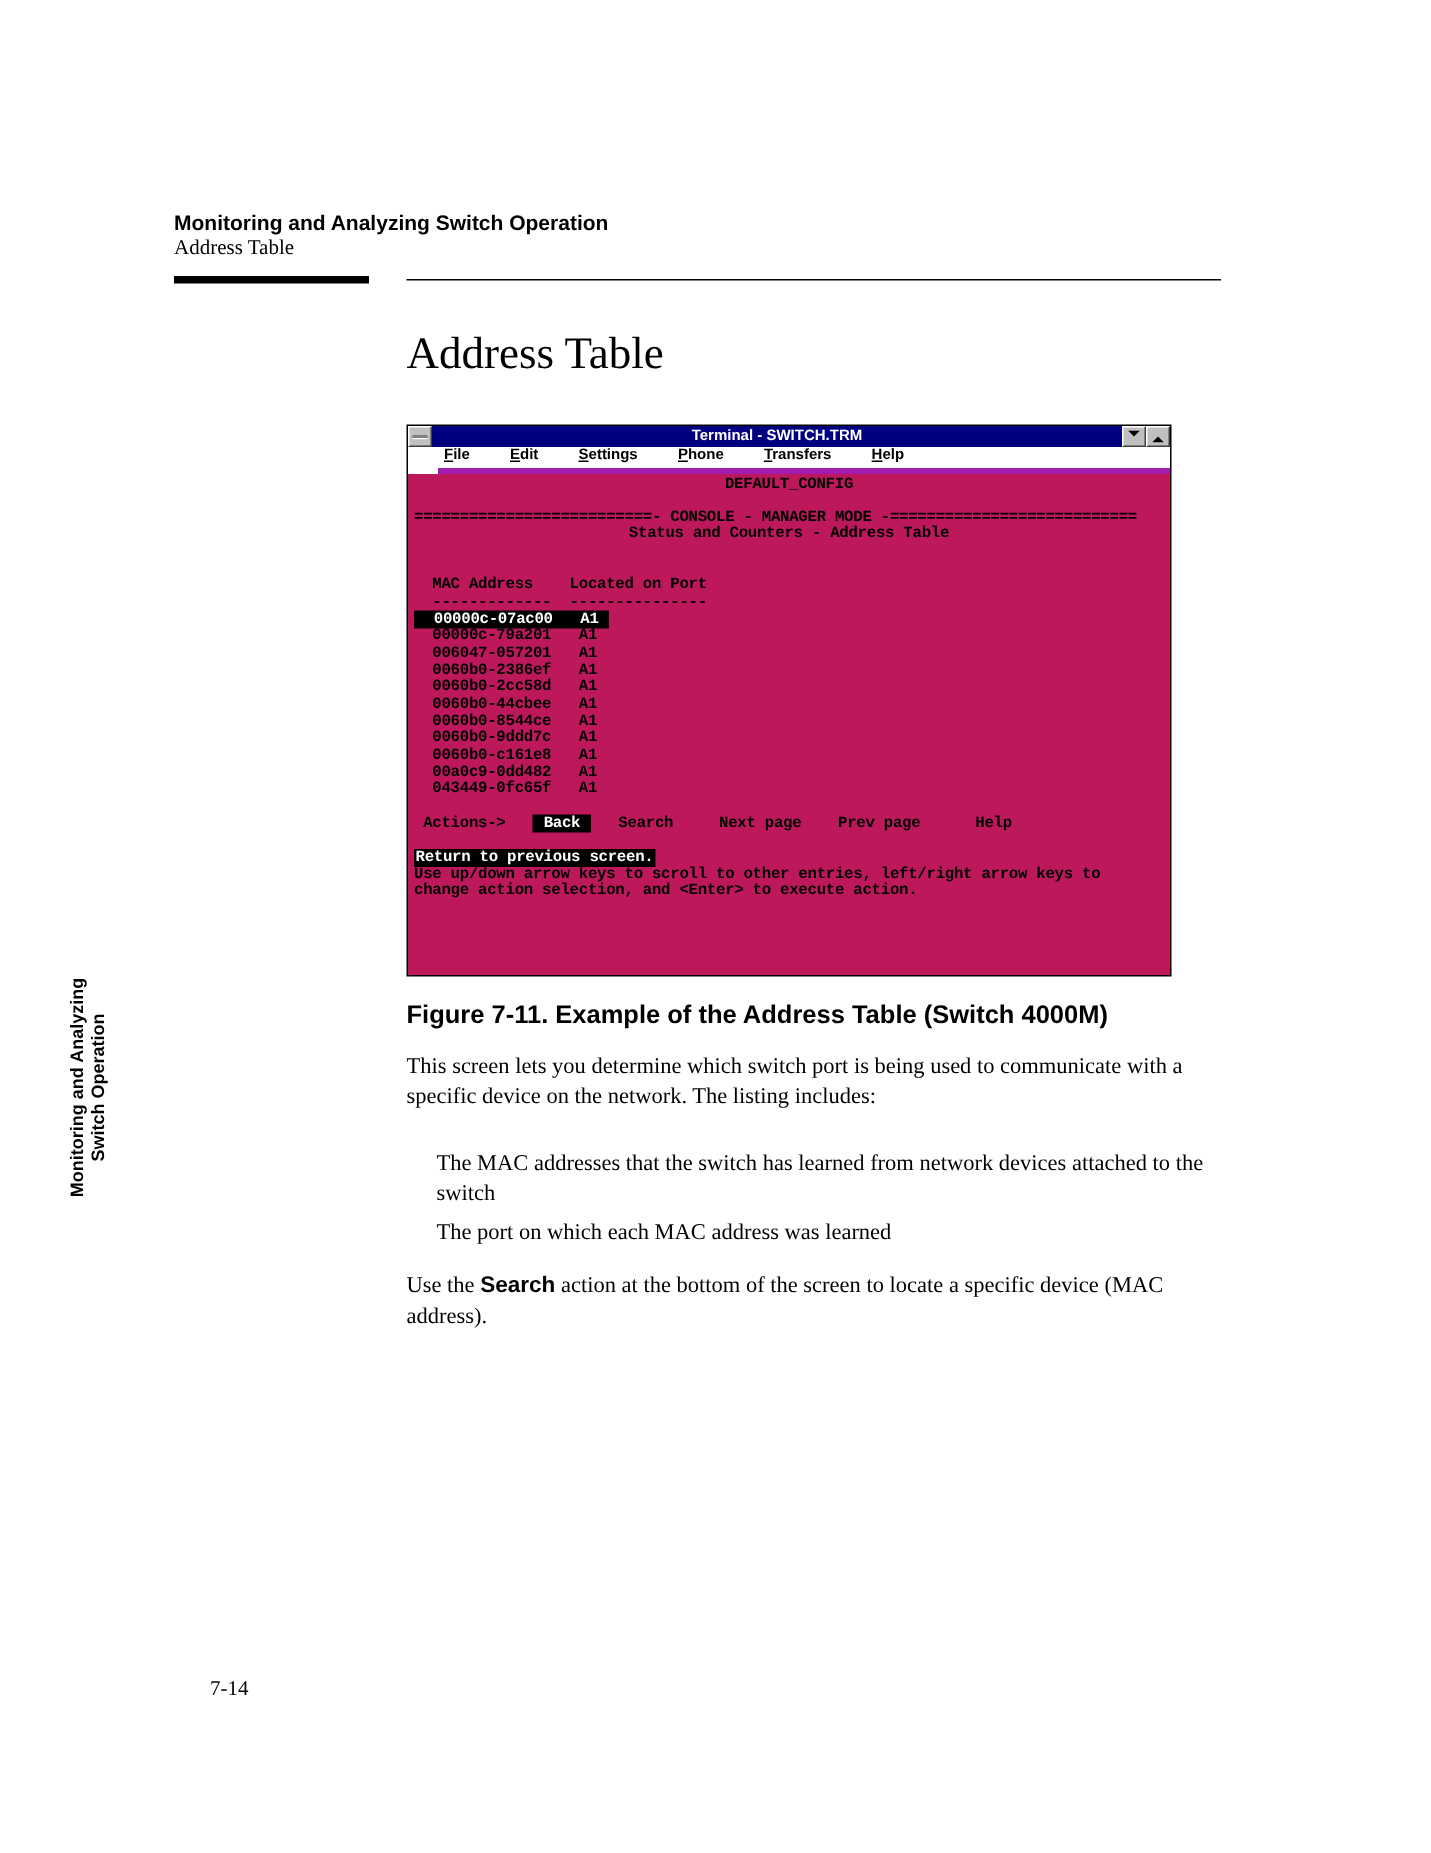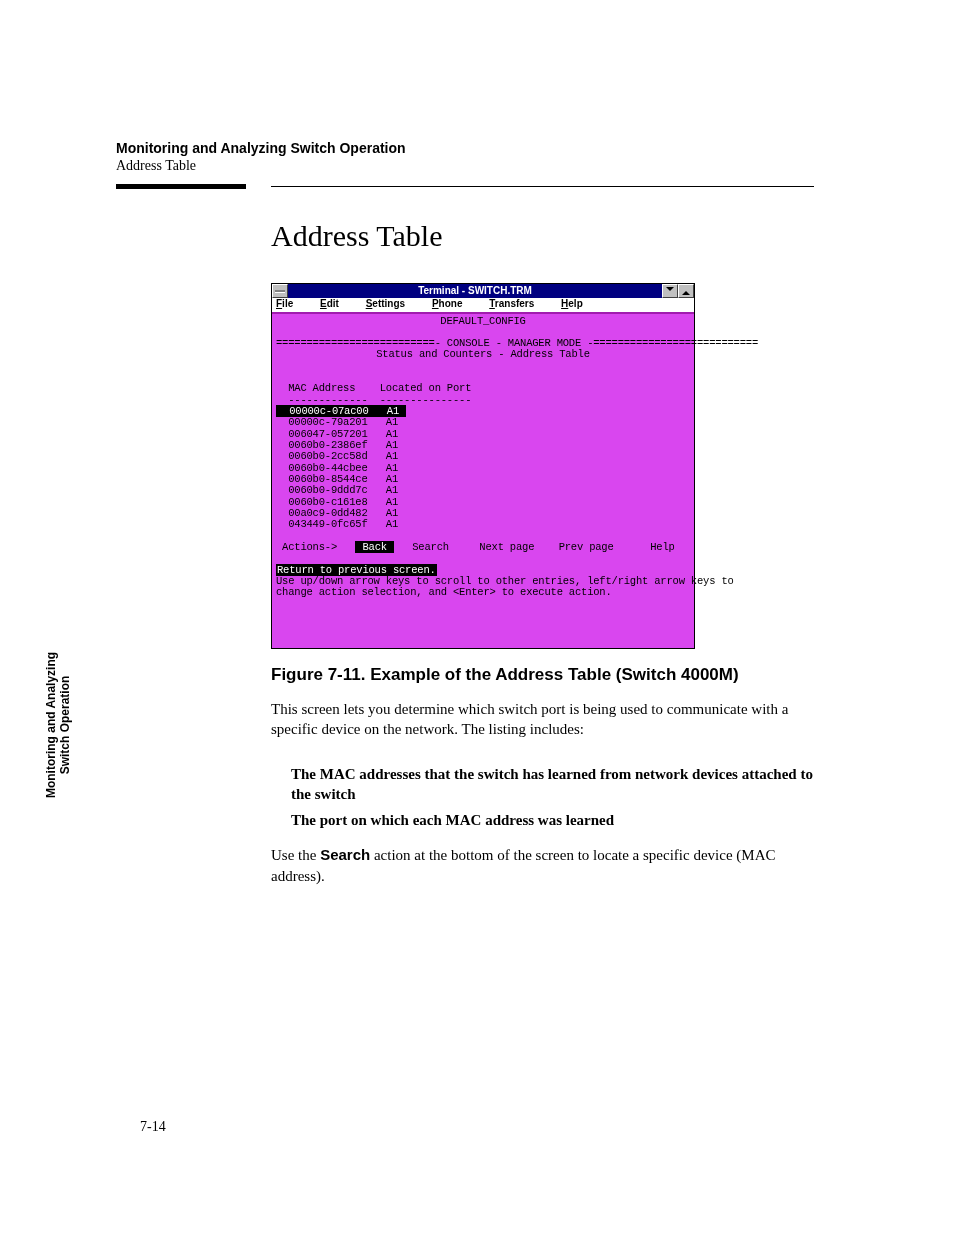--- a/index.html
+++ b/index.html
@@ -80,21 +80,21 @@
   }
   .nav-steps .step2 {
     font-weight: bold;
     font-size: 14px;
     margin-left: 22px;
   }
 
   
   .terminal-window {
     margin-top: 30px;
-    width: 424px;
+    width: 510px;
     border: 1px solid #000;
     font-family: "Courier New", monospace;
     font-size: 10px;
     line-height: 1.05;
     background: #fff;
     box-sizing: border-box;
   }
   .titlebar {
     display: flex;
     align-items: stretch;
@@ -128,37 +128,38 @@
     display: flex;
     align-items: center;
     justify-content: center;
     font-family: Arial, Helvetica, sans-serif;
     font-weight: bold;
     font-size: 10px;
     letter-spacing: 0;
   }
   .menubar {
     background: #fff;
-    border-bottom: 2px solid #a21caf;
+    border-bottom: 4px solid #a21caf;
     padding: 1px 4px 2px 4px;
     font-family: Arial, Helvetica, sans-serif;
     font-size: 10px;
     font-weight: bold;
+    margin-left: 20px;
   }
   .menubar span {
     margin-right: 12px;
   }
   .menubar u { text-decoration: underline; }
 
   .term-body {
-    background: #d946ef;
+    background: #be185d;
     color: #000;
     padding: 2px 4px 4px 4px;
     white-space: pre;
-    font-weight: normal;
+    font-weight: bold;
     font-size: 10.5px;
     letter-spacing: -0.2px;
     line-height: 1.08;
     min-height: 300px;
   }
   .inv {
     background: #000;
     color: #fff;
     padding: 0 1px;
   }
@@ -171,21 +172,20 @@
   }
 
   .after-fig {
     margin-top: 14px;
   }
 
   ul.body-list {
     margin: 24px 0 10px 20px;
     padding: 0;
     list-style: none;
-    font-weight: bold;
   }
   ul.body-list li {
     margin-bottom: 6px;
   }
 
   .search-bold {
     font-family: Arial, Helvetica, sans-serif;
     font-weight: bold;
   }
 

